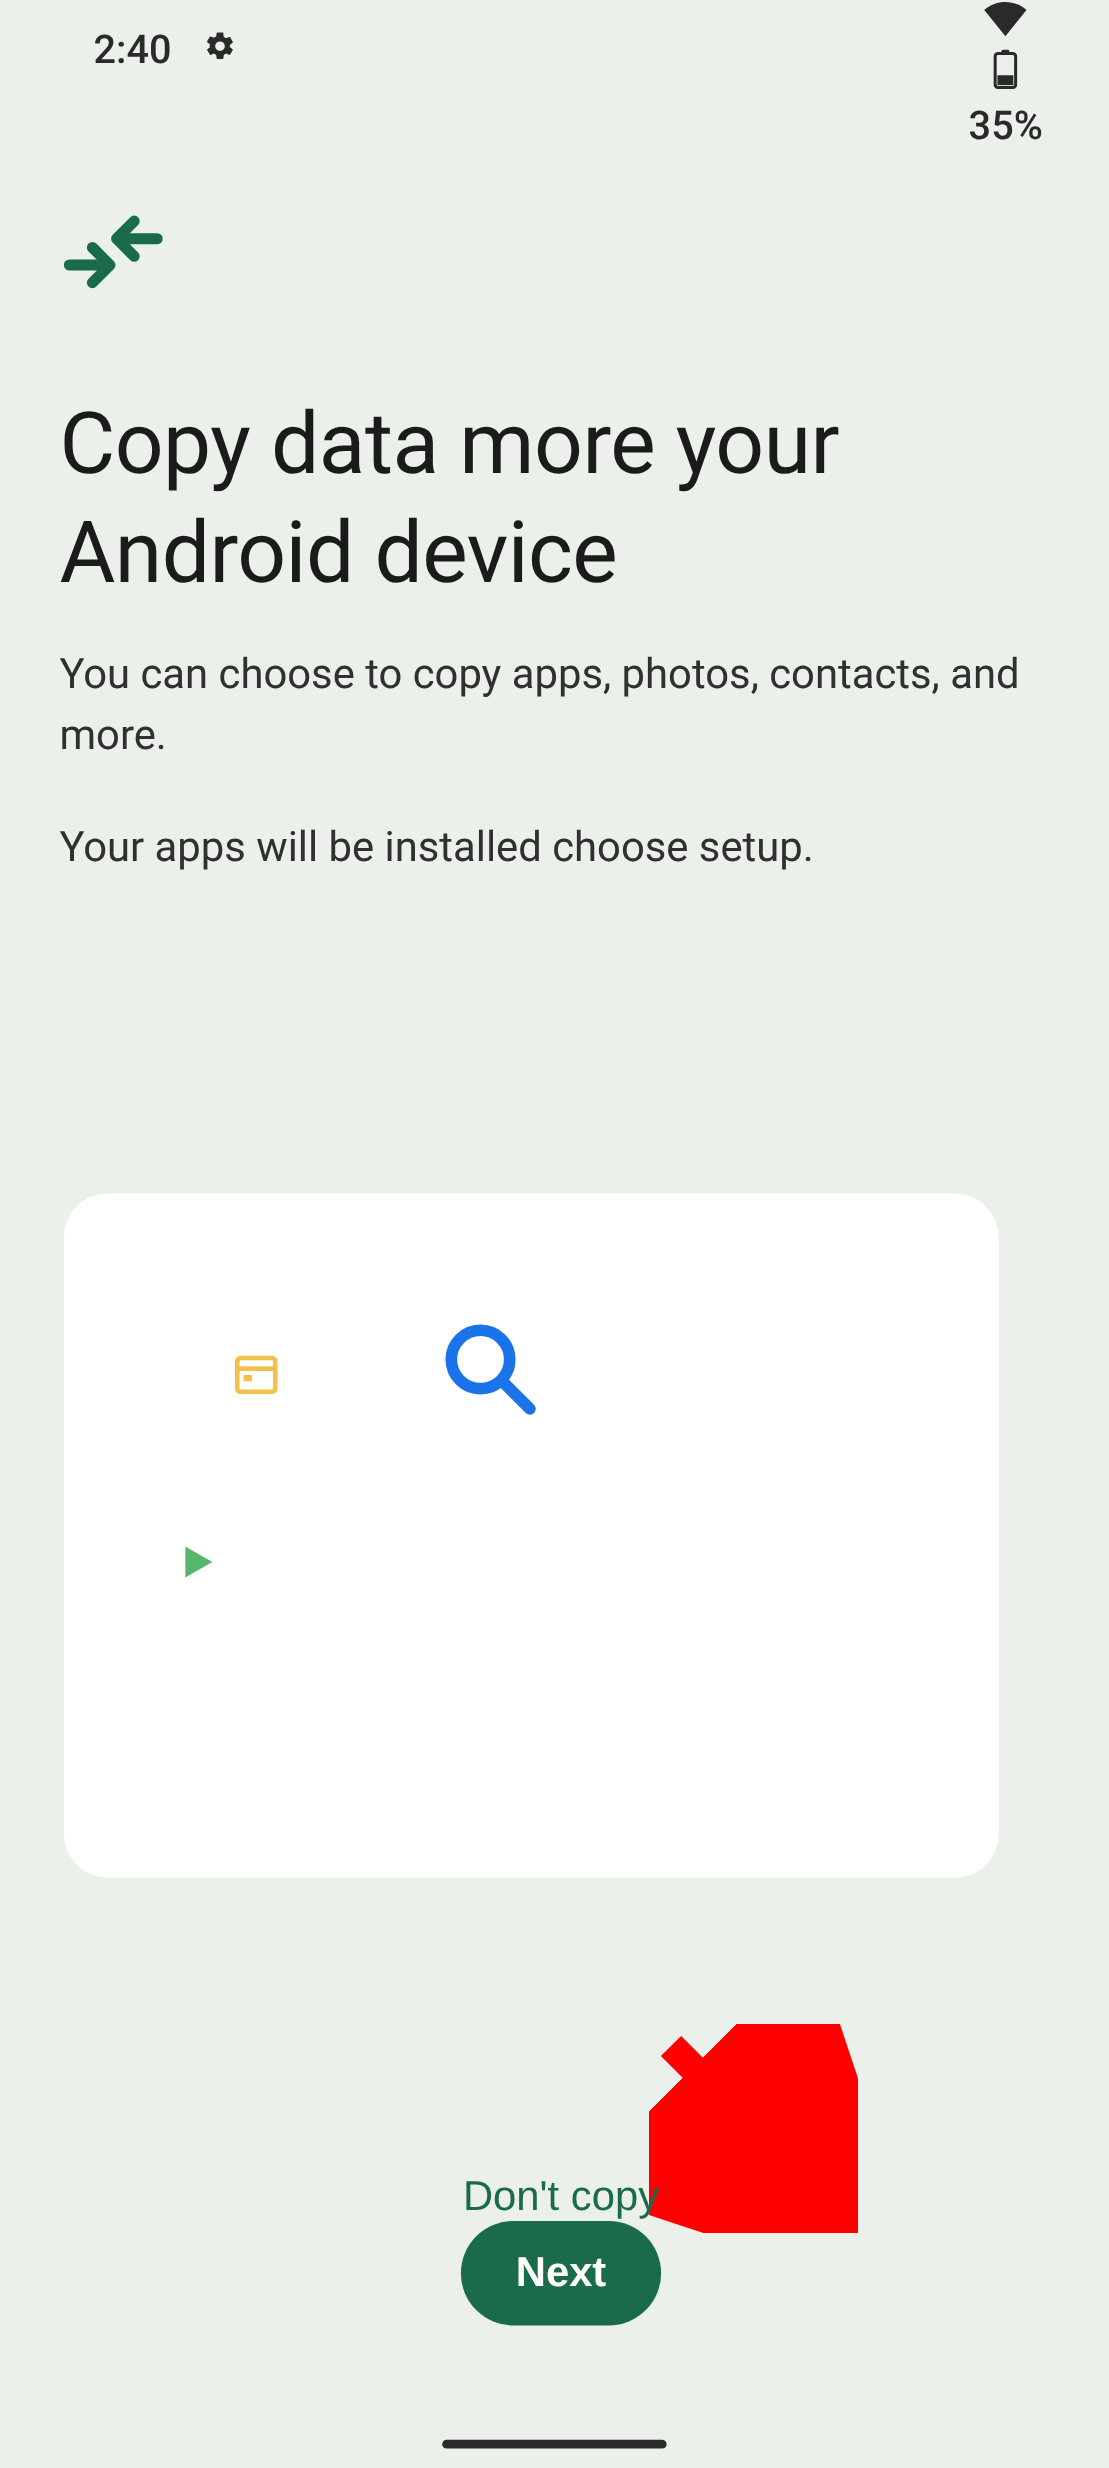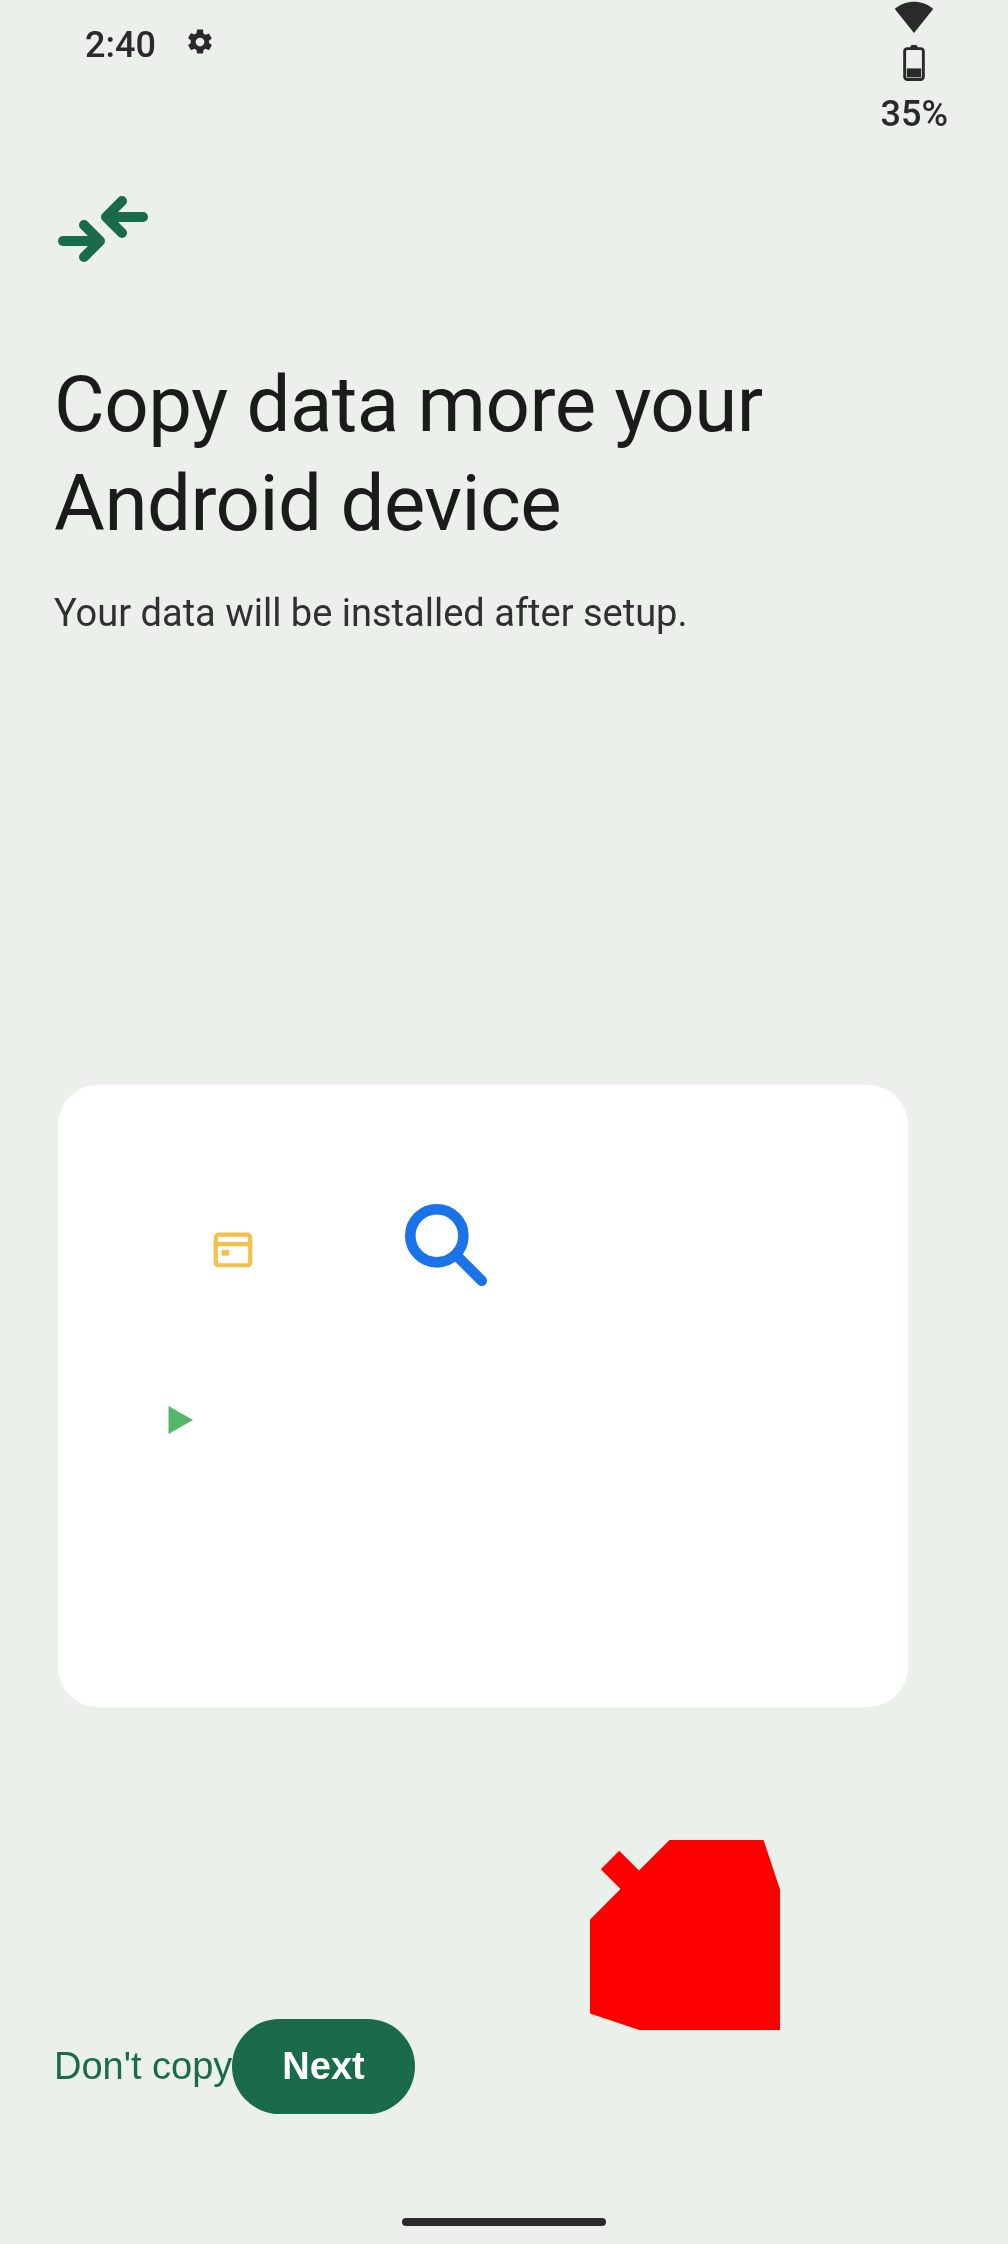--- a/index.html
+++ b/index.html
@@ -77,25 +77,26 @@
   .arrow {
     position: absolute;
     top: 1840px;
     left: 590px;
   }
 
   
   .footer {
     position: absolute;
     bottom: 130px;
-    left: 0; right: 0;
+    left: 12px; right: 0;
     padding: 0 54px;
     display: flex;
     align-items: center;
     justify-content: flex-start;
+    flex-direction: column;
   }
   .btn-text {
     background: none;
     border: none;
     color: #1a6b49;
     font-size: 38px;
     font-weight: 500;
     cursor: pointer;
   }
   .btn-filled {
@@ -160,21 +161,22 @@
     <path d="M85 22 L50 22"></path>
     <path d="M64 6 L48 22 L64 38"></path>
     <path d="M5 46 L40 46"></path>
     <path d="M26 30 L42 46 L26 62"></path>
   </svg>
 </div>
 
 <h1 class="title">Copy data more your Android device</h1>
 
 <div class="body-text">
-  <p>Your data will be installed after setup.</p>
+  <p>You can choose to copy apps, photos, contacts, and more.</p>
+  <p>Your apps will be installed choose setup.</p>
 </div>
 
 <div class="card">
   <span class="calendar">
     <svg width="46" height="46" viewBox="0 0 24 24" fill="none" stroke="#f2c14b" stroke-width="2.2">
       <rect x="3" y="5" width="18" height="16" rx="1.5"></rect>
       <line x1="3" y1="10" x2="21" y2="10"></line>
       <rect x="6" y="13" width="4" height="3" fill="#f2c14b" stroke="none"></rect>
     </svg>
   </span>

